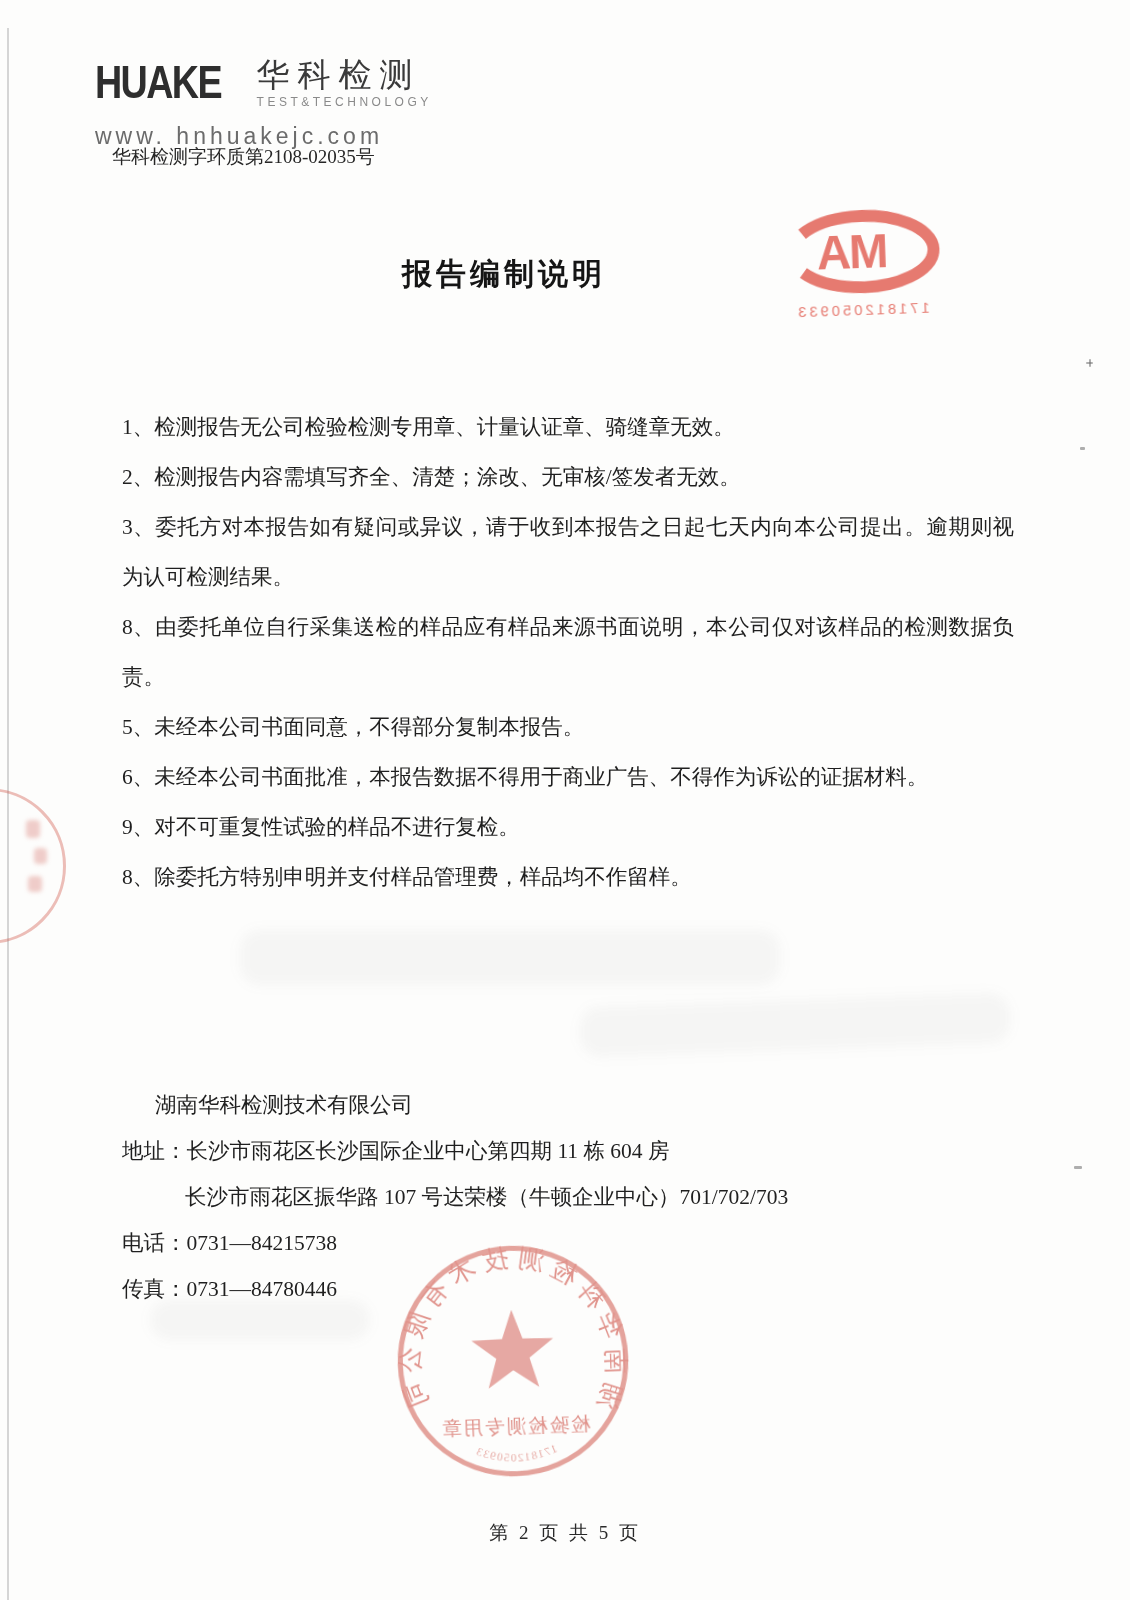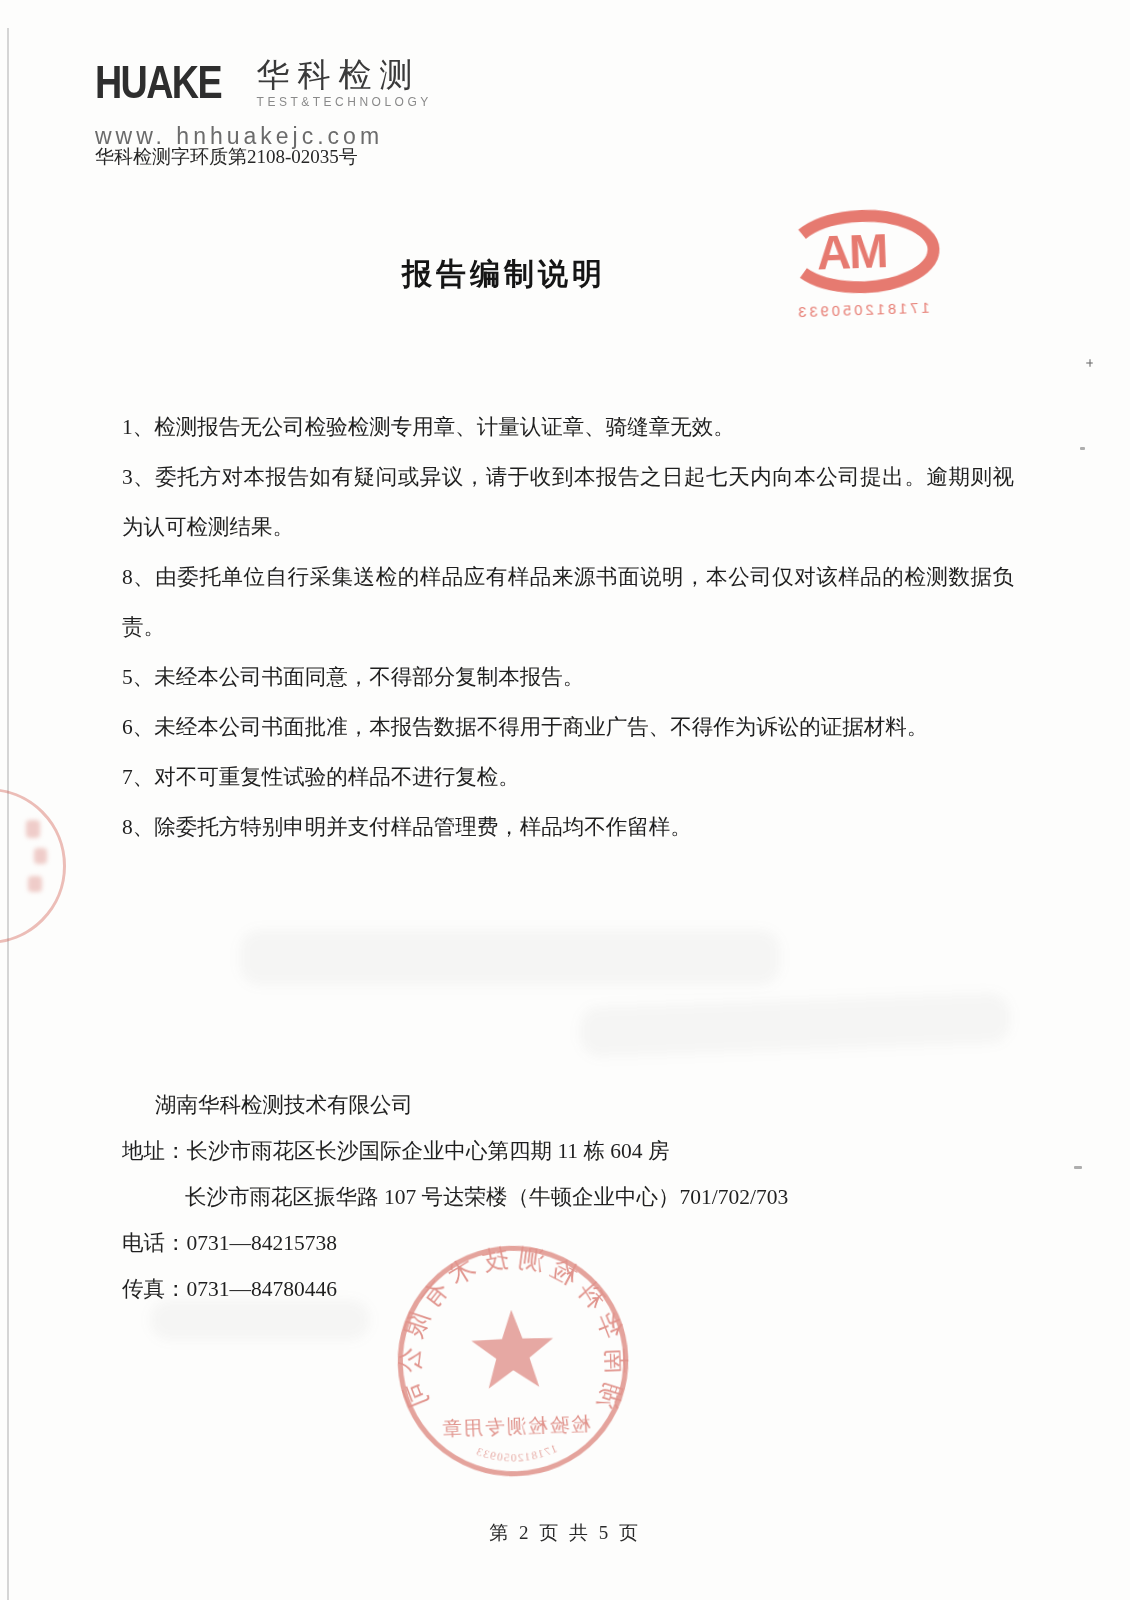--- a/index.html
+++ b/index.html
@@ -19,21 +19,21 @@
   .logo-cn-block{margin-left:8px;}
   .logo-cn{font-size:33px;line-height:38px;letter-spacing:8px;color:#3a3a3a;}
   .logo-tagline{
     font-family:"Liberation Sans","DejaVu Sans",sans-serif;
     font-size:12px;letter-spacing:3.5px;color:#8a8a8a;margin-top:1px;
   }
   .website{
     left:95px;top:110px;font-family:"Liberation Sans","DejaVu Sans",sans-serif;
     font-size:23px;letter-spacing:4px;color:#6b6b6b;margin-top:13px;
   }
-  .doc-code{left:95px;top:144px;font-size:19px;color:#262626;}
+  .doc-code{left:112px;top:144px;font-size:19px;color:#262626;}
   
   .title{
     left:0;top:254px;width:1008px;text-align:center;
     font-size:30px;font-weight:bold;letter-spacing:4px;color:#151515;font-family:Liberation Mono, monospace;
   }
   
   .notes{left:122px;top:402px;width:892px;line-height:50px;font-size:21.5px;}
   .notes p{margin:0;text-align:justify;}
   
   .company{left:122px;top:1082px;width:900px;line-height:46px;font-size:21.5px;}
@@ -89,25 +89,26 @@
       <path d="M 148.4,30.4 A 72,36 0 1 0 148.4,69.6" fill="none" stroke="#e0564a" stroke-width="12"></path>
       <text class="latin" x="97" y="67" text-anchor="middle" font-size="48" font-weight="bold" letter-spacing="-2" fill="#e0564a">MA</text>
       <text class="latin" x="90" y="114" text-anchor="middle" font-size="15" letter-spacing="3" fill="#e0564a">171812050933</text>
     </svg>
   </div>
 
   <div class="abs title">报告编制说明</div>
 
   <div class="abs notes">
     <p>1、检测报告无公司检验检测专用章、计量认证章、骑缝章无效。</p>
+    <p>2、检测报告内容需填写齐全、清楚；涂改、无审核/签发者无效。</p>
     <p>3、委托方对本报告如有疑问或异议，请于收到本报告之日起七天内向本公司提出。逾期则视为认可检测结果。</p>
     <p>8、由委托单位自行采集送检的样品应有样品来源书面说明，本公司仅对该样品的检测数据负责。</p>
     <p>5、未经本公司书面同意，不得部分复制本报告。</p>
     <p>6、未经本公司书面批准，本报告数据不得用于商业广告、不得作为诉讼的证据材料。</p>
-    <p>7、对不可重复性试验的样品不进行复检。</p>
+    <p>9、对不可重复性试验的样品不进行复检。</p>
     <p>8、除委托方特别申明并支付样品管理费，样品均不作留样。</p>
   </div>
 
   <div class="abs edge-seal"></div>
   <div class="abs edge-smudge" style="left:26px;top:820px;width:14px;height:18px;"></div>
   <div class="abs edge-smudge" style="left:34px;top:848px;width:13px;height:16px;"></div>
   <div class="abs edge-smudge" style="left:28px;top:876px;width:14px;height:16px;"></div>
 
   <div class="abs company">
     <div class="ind1">湖南华科检测技术有限公司</div>

